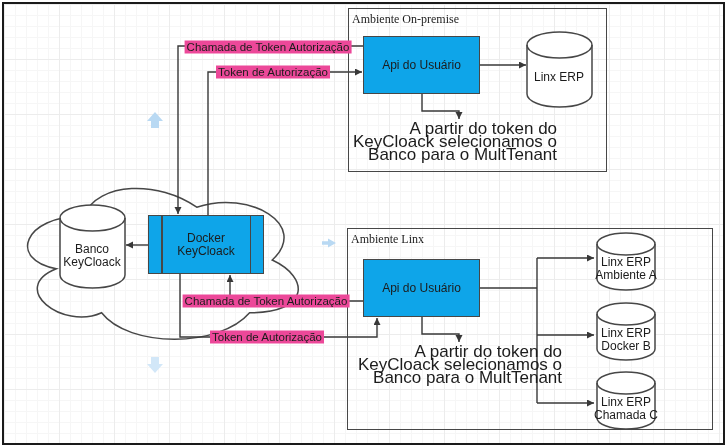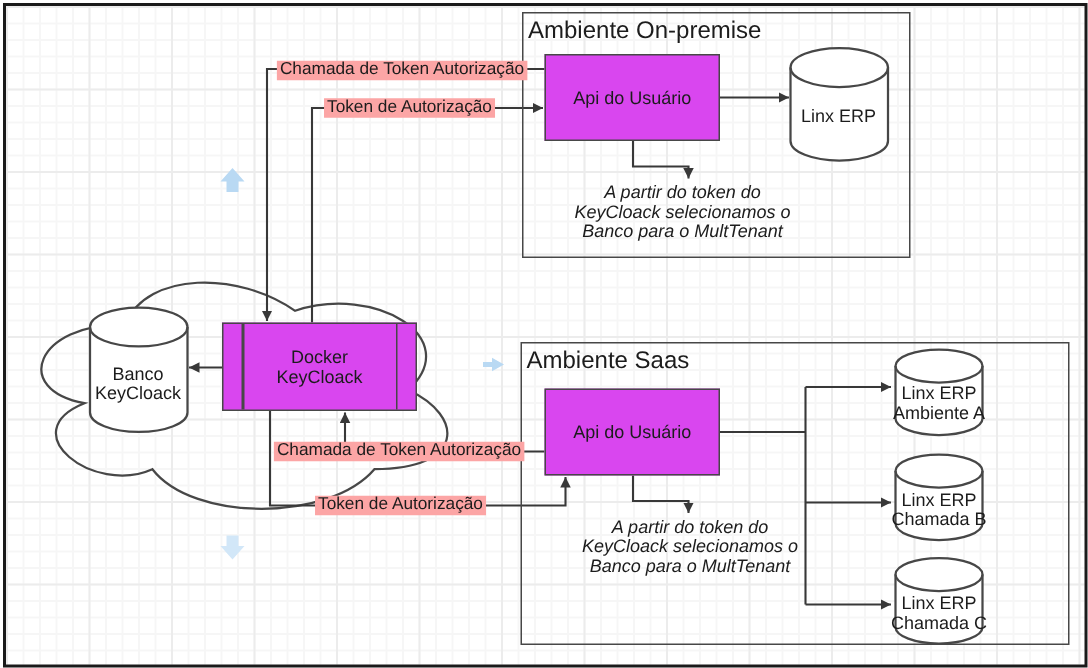--- a/index.html
+++ b/index.html
@@ -11,28 +11,28 @@
     position:absolute;left:2px;top:2px;width:719px;height:439px;
     border:2px solid #1a1a1a;
     background-image:
       linear-gradient(to right,#ececec 1px,transparent 1px),
       linear-gradient(to bottom,#ececec 1px,transparent 1px),
       linear-gradient(to right,#f6f6f6 1px,transparent 1px),
       linear-gradient(to bottom,#f6f6f6 1px,transparent 1px);
     background-size:55px 55px,55px 55px,11px 11px,11px 11px;
   }
   svg.layer{position:absolute;left:0;top:0;width:725px;height:445px;}
-  .node{position:absolute;background:#d946ef;border:1.5px solid #474747;box-sizing:border-box;
+  .node{position:absolute;background:#0ea5e9;border:1.5px solid #474747;box-sizing:border-box;
         display:flex;align-items:center;justify-content:center;font-size:12px;}
   .container{position:absolute;background:transparent;border:1.5px solid #474747;box-sizing:border-box;}
-  .title{position:absolute;font-size:16px;white-space:nowrap;}
-  .elabel{position:absolute;transform:translate(-50%,-50%);background:#fca5a5;padding:0 2px;
+  .title{position:absolute;font-size:12px;white-space:nowrap;font-family:Liberation Serif, serif;}
+  .elabel{position:absolute;transform:translate(-50%,-50%);background:#ec4899;padding:0 2px;
           font-size:11.5px;white-space:nowrap;line-height:13px;}
   .stack{position:absolute;transform:translateX(-50%);text-align:center;font-size:12px;line-height:13px;white-space:nowrap;}
-  .note{position:absolute;transform:translateX(-50%);text-align:center;font-size:12px;line-height:13px;white-space:nowrap;font-style:italic;}
+  .note{position:absolute;transform:translateX(-50%);text-align:right;font-size:17px;line-height:13px;white-space:nowrap;}
   .innerbar{position:absolute;top:0;bottom:0;width:1.5px;background:#474747;}
 </style>
 </head>
 <body>
 
 <div class="canvas"></div>
 
 <svg class="layer" viewBox="0 0 725 445">
   <defs>
     <marker id="ah" markerWidth="8" markerHeight="8" refX="7" refY="3.5" orient="auto" markerUnits="userSpaceOnUse">
@@ -83,30 +83,30 @@
 
   <polygon fill="#b9d9f3" points="155,112 163,121 159,121 159,128 151,128 151,121 147,121"></polygon>
   <polygon fill="#d2e7f8" points="155,373 163,364 159,364 159,357 151,357 151,364 147,364"></polygon>
   <polygon fill="#b9d9f3" points="336,243 328,238.5 328,241.3 322,241.3 322,244.7 328,244.7 328,247.5"></polygon>
 </svg>
 
 <div class="container" style="left:348px;top:8px;width:259px;height:164px;"></div>
 <div class="container" style="left:347px;top:228px;width:366px;height:202px;"></div>
 
 <div class="title" style="left:352px;top:12px;">Ambiente On-premise</div>
-<div class="title" style="left:351px;top:232px;">Ambiente Saas</div>
+<div class="title" style="left:351px;top:232px;">Ambiente Linx</div>
 
 <div class="node" style="left:363px;top:36px;width:117px;height:58px;">
   <span>Api do Usuário</span>
 </div>
 <div class="node" style="left:363px;top:259px;width:117px;height:58px;">
   <span>Api do Usuário</span>
 </div>
 
-<div class="node" style="left:148px;top:215px;width:130px;height:59px;">
+<div class="node" style="left:148px;top:215px;width:116px;height:59px;">
   <div class="innerbar" style="left:12px;"></div>
   <div class="innerbar" style="right:12px;"></div>
   <div style="text-align:center;line-height:13px;">
     <div>Docker</div>
     <div>KeyCloack</div>
   </div>
 </div>
 
 <div class="stack" style="left:92px;top:243px;">
   <div>Banco</div>
@@ -114,21 +114,21 @@
 </div>
 <div class="stack" style="left:559px;top:71px;">
   <div>Linx ERP</div>
 </div>
 <div class="stack" style="left:626px;top:256px;">
   <div>Linx ERP</div>
   <div>Ambiente A</div>
 </div>
 <div class="stack" style="left:626px;top:327px;">
   <div>Linx ERP</div>
-  <div>Chamada B</div>
+  <div>Docker B</div>
 </div>
 <div class="stack" style="left:626px;top:396px;">
   <div>Linx ERP</div>
   <div>Chamada C</div>
 </div>
 
 <div class="elabel" style="left:268px;top:47px;">Chamada de Token Autorização</div>
 <div class="elabel" style="left:273px;top:72px;">Token de Autorização</div>
 <div class="elabel" style="left:266px;top:301px;">Chamada de Token Autorização</div>
 <div class="elabel" style="left:267px;top:337px;">Token de Autorização</div>

